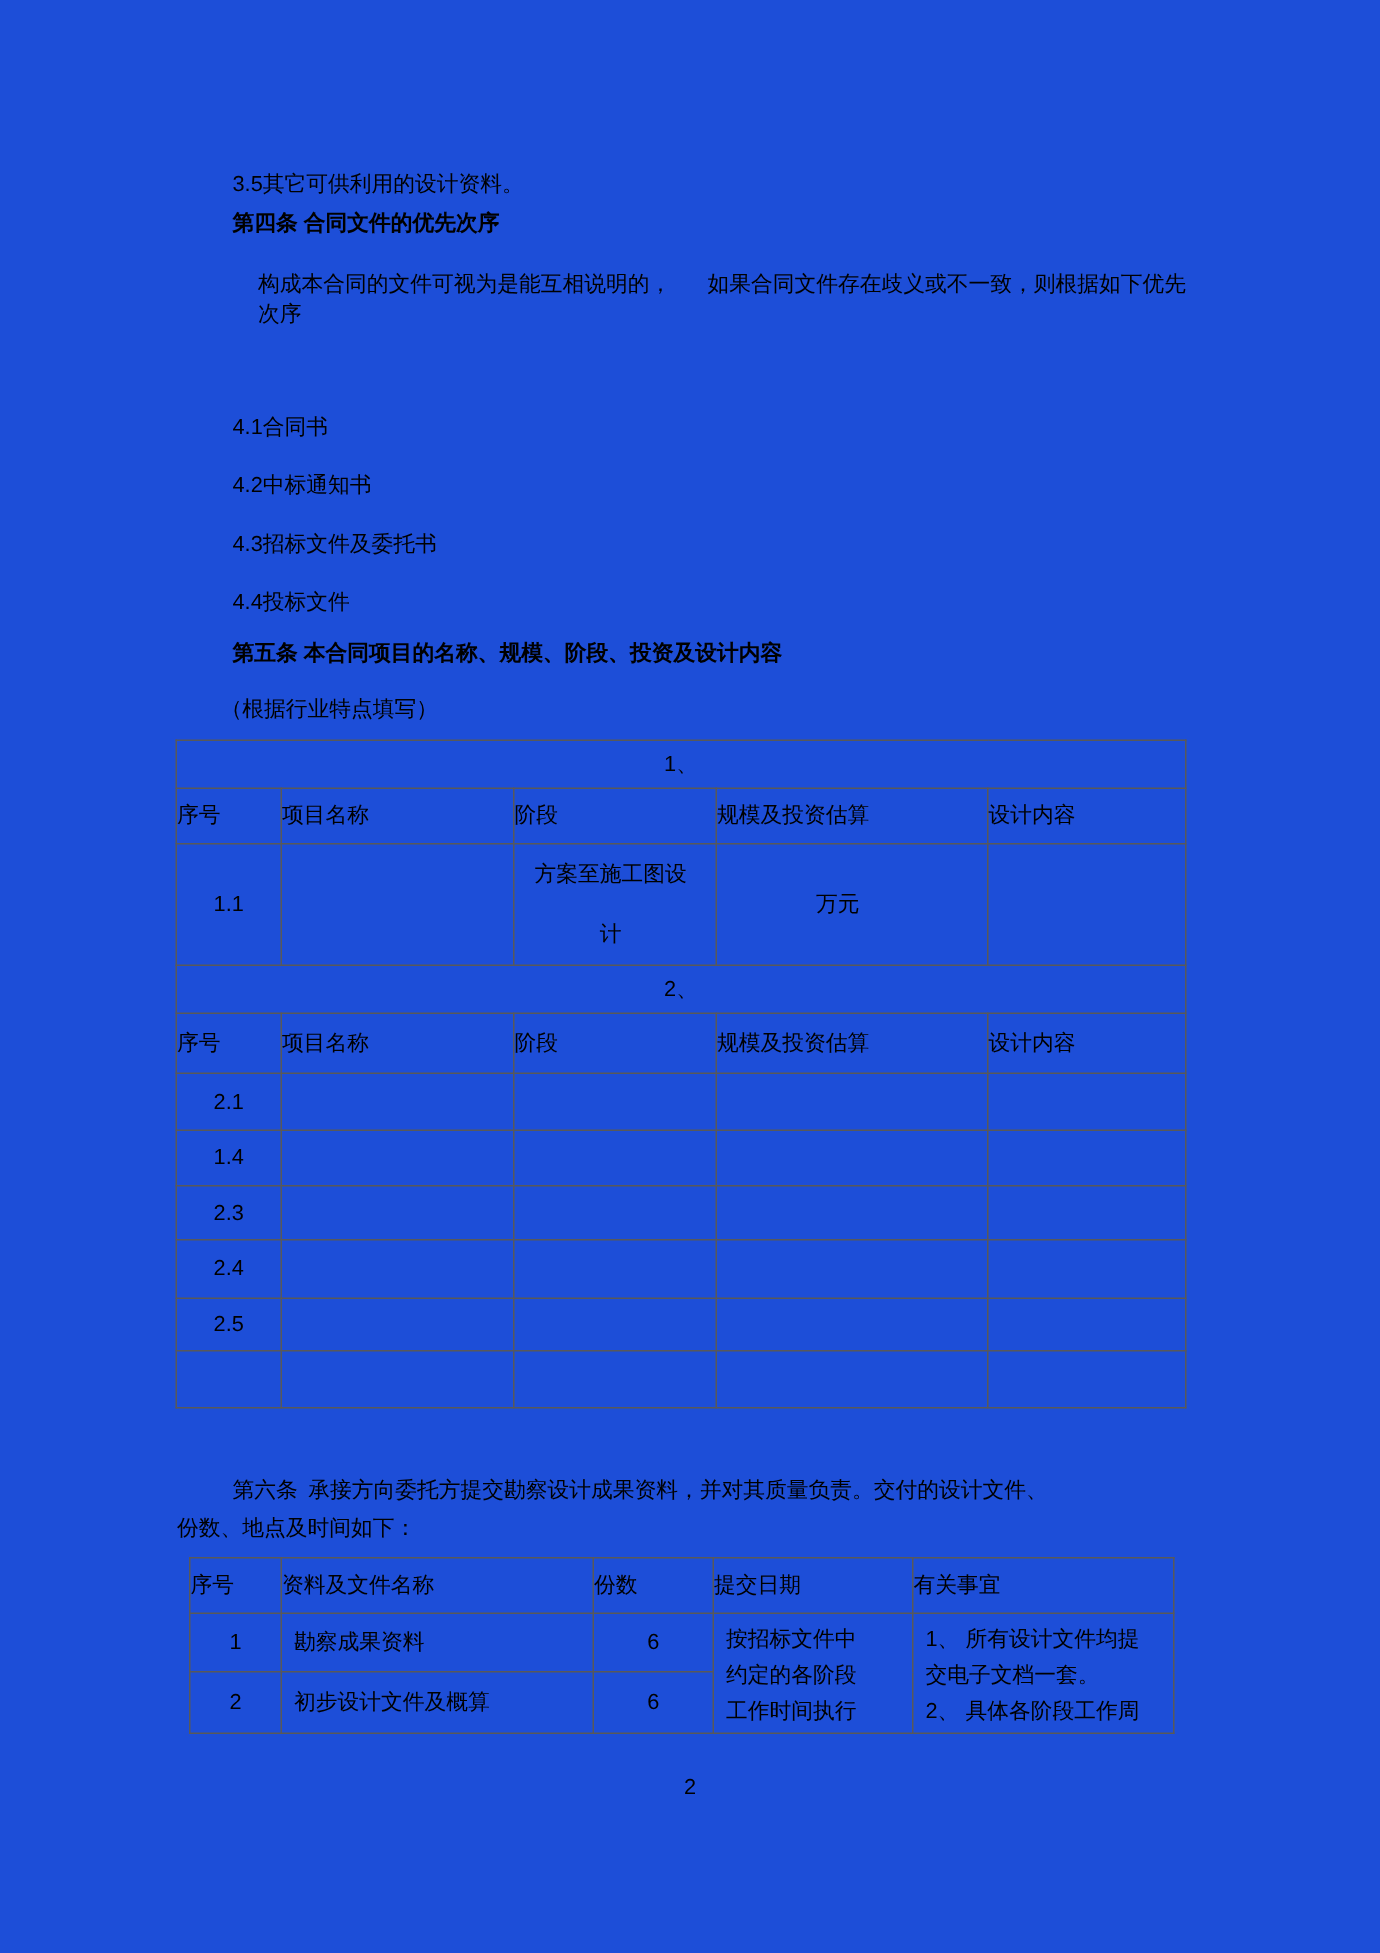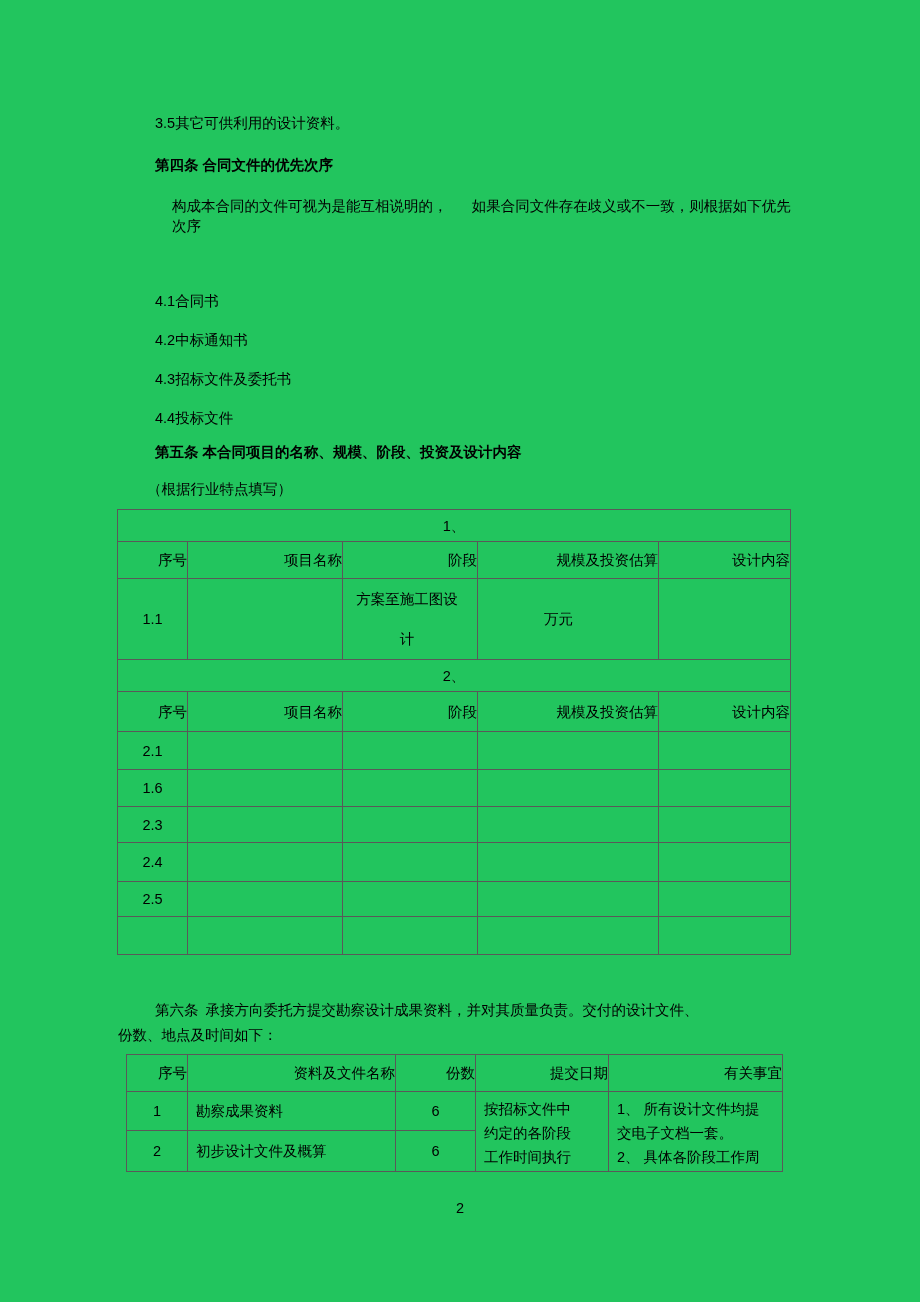--- a/index.html
+++ b/index.html
@@ -1,54 +1,54 @@
 <!DOCTYPE html>
 <html><head>
 <meta charset="utf-8">
 <style>
   html,body{margin:0;padding:0;background:#e9e9e9;}
   .page{
-    width:920px;height:1302px;background:#22c55e;box-sizing:border-box;
+    width:920px;height:1302px;background:#1d4ed8;box-sizing:border-box;
     padding:0 118px;overflow:hidden;position:relative;
     font-family:"Liberation Sans","DejaVu Sans",sans-serif;
     font-size:14.5px;color:#000;line-height:20px;
   }
   .tline{white-space:pre-wrap;}
   .ind1{margin-left:37px;}
   .ind2{margin-left:54px;}
   .ind3{margin-left:29px;}
   .bold{font-weight:bold;}
   .mt-first{margin-top:113px;}
   .clause-label{font-weight:normal;margin-right:7px;}
   table{border-collapse:collapse;table-layout:fixed;}
   td{
     border:1px solid #595959;font-size:14.5px;color:#000;
     vertical-align:middle;word-break:break-all;padding:0;
   }
   .t1{width:673px;margin-left:-1px;margin-top:10px;}
   .t2{width:656px;margin-left:8px;margin-top:9px;}
   .band{text-align:center;}
-  .hc{text-align:right;}
+  .hc{text-align:left;}
   .seq{text-align:center;}
   .stage{text-align:center;padding-left:8px;padding-right:14px;line-height:40px;}
   .wany{text-align:left;padding-left:66px;}
   .namecell{text-align:left;padding-left:8px;vertical-align:middle;}
   .copies{text-align:center;}
   .datecell{vertical-align:top;padding:5px 30px 2px 8px;line-height:24px;text-align:left;}
   .notescell{vertical-align:top;padding:5px 16px 2px 8px;line-height:24px;text-align:left;}
   .pagenum{text-align:center;margin-top:26px;}
 </style>
 </head>
 <body>
 
 <div class="page">
 
   <div class="ind1 mt-first">3.5其它可供利用的设计资料。</div>
 
-  <div class="ind1 bold" style="margin-top:22px;">第四条 合同文件的优先次序</div>
+  <div class="ind1 bold" style="margin-top:6px;">第四条 合同文件的优先次序</div>
 
   <div class="ind2 tline" style="margin-top:21px;">构成本合同的文件可视为是能互相说明的，      如果合同文件存在歧义或不一致，则根据如下优先次序</div>
 
   <div class="ind1" style="margin-top:55px;">4.1合同书</div>
   <div class="ind1" style="margin-top:19px;">4.2中标通知书</div>
   <div class="ind1" style="margin-top:19px;">4.3招标文件及委托书</div>
   <div class="ind1" style="margin-top:19px;">4.4投标文件</div>
 
   <div class="ind1 bold" style="margin-top:14px;">第五条 本合同项目的名称、规模、阶段、投资及设计内容</div>
   <div class="ind3" style="margin-top:17px;">（根据行业特点填写）</div>
@@ -90,21 +90,21 @@
       <td class="hc">设计内容</td>
     </tr>
     <tr style="height:38px">
       <td class="seq">2.1</td>
       <td></td>
           <td></td>
           <td></td>
           <td></td>
     </tr>
     <tr style="height:37px">
-      <td class="seq">1.6</td>
+      <td class="seq">1.4</td>
       <td></td>
           <td></td>
           <td></td>
           <td></td>
     </tr>
     <tr style="height:36px">
       <td class="seq">2.3</td>
       <td></td>
           <td></td>
           <td></td>

